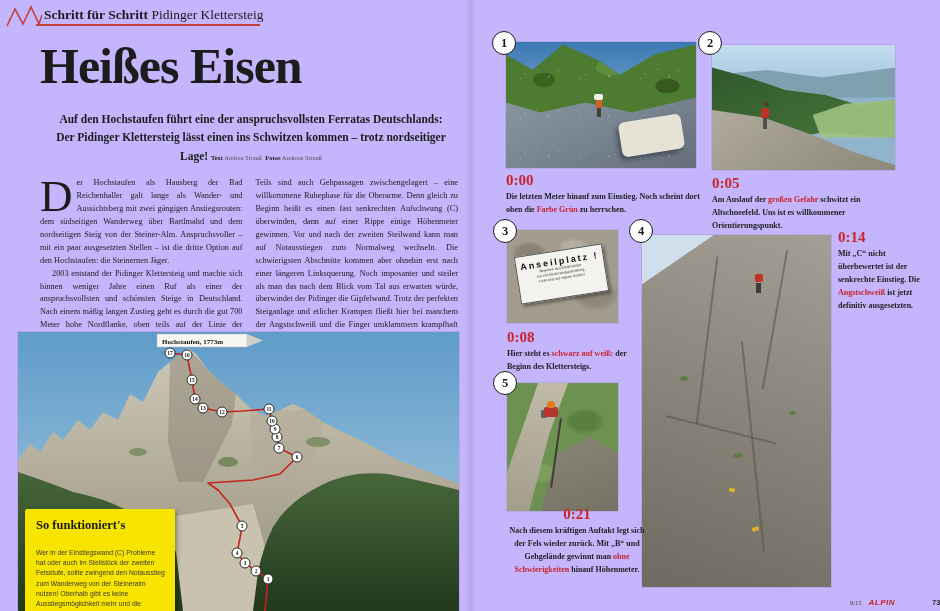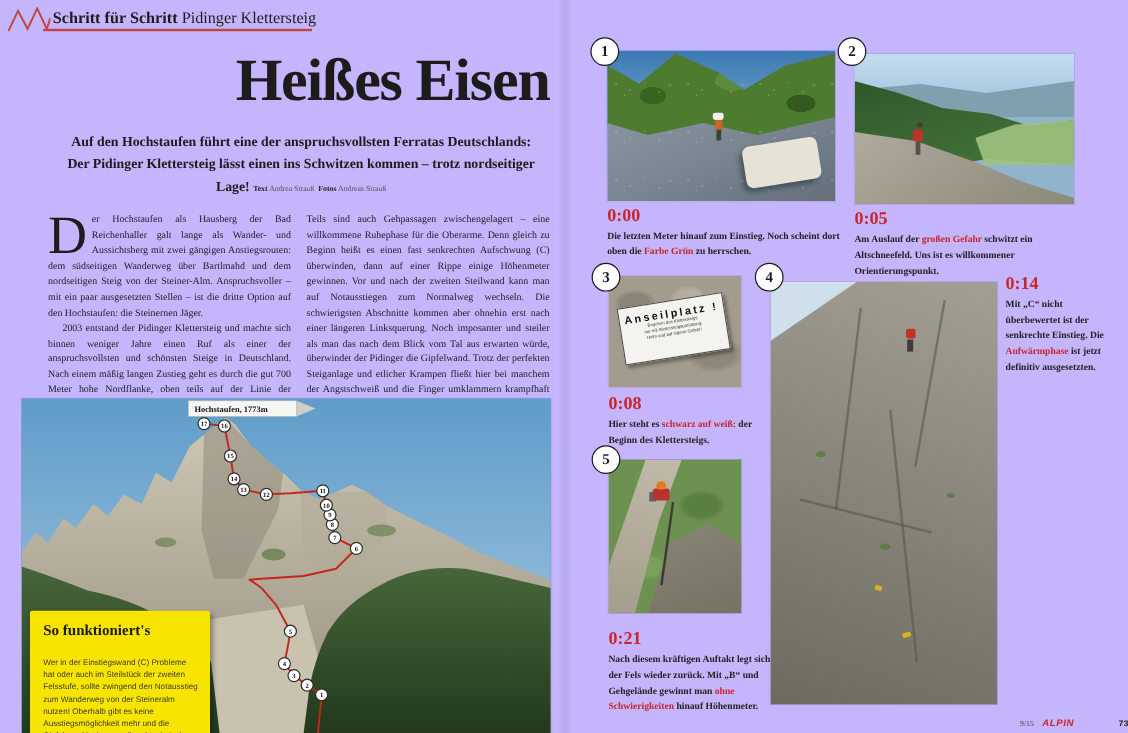--- a/index.html
+++ b/index.html
@@ -7,21 +7,21 @@
           font-family:"Liberation Serif",serif;color:#1c1c1c;}
   .abs{position:absolute;}
 
   
   .zigzag{left:6px;top:3px;width:36px;height:24px;}
   .kicker{left:44px;top:7px;font-size:13.5px;white-space:nowrap;}
   .kicker b{font-weight:700;}
   .kicker-rule{left:36px;top:24px;width:224px;height:1.5px;background:#c0443c;}
 
   
-  .title{left:40px;top:40px;width:418px;text-align:right;font-size:50px;font-weight:700;
+  .title{left:40px;top:40px;width:418px;text-align:left;font-size:50px;font-weight:700;
          letter-spacing:-1px;line-height:1.05;}
   .standfirst{left:55px;top:110px;width:392px;margin:0;text-align:center;font-size:11.5px;
               font-weight:700;line-height:1.6;}
   .byline{font-size:6.5px;font-weight:400;color:#555;white-space:nowrap;}
   .byline b{color:#222;font-weight:700;}
 
   
   .bodycols{left:40px;top:177px;width:418px;display:flex;gap:13px;}
   .bodycols .col{flex:1;font-size:8.3px;line-height:1.56;text-align:justify;}
   .bodycols p{margin:0;}
@@ -334,34 +334,34 @@
     <div class="abs tuft" style="left:20%;top:40%;width:8px;height:5px;"></div>
     <div class="abs tuft" style="left:48%;top:62%;width:9px;height:5px;"></div>
     <div class="abs tuft" style="left:78%;top:50%;width:7px;height:4px;"></div>
     <div class="abs p4-climber-body"></div>
     <div class="abs p4-climber-legs"></div>
     <div class="abs p4-gear1"></div>
     <div class="abs p4-gear2"></div>
   </div>
   <div class="abs" style="left:838px;top:229px;width:95px;">
     <div class="time">0:14</div>
-    <p class="ctext"><span>Mit „C“ nicht überbewertet ist der senkrechte Einstieg. Die </span><span class="red">Aufwärmphase</span><span> ist jetzt definitiv ausgesetzten.</span></p>
+    <p class="ctext"><span>Mit „C“ nicht überbewertet ist der senkrechte Einstieg. Die </span><span class="red">Angstschweiß</span><span> ist jetzt definitiv ausgesetzten.</span></p>
   </div>
 
   <div class="abs stepnum" style="left:493px;top:371px;">5</div>
   <div class="abs photo" style="left:507px;top:383px;width:111px;height:128px;">
     <div class="abs p5-green"></div>
     <div class="abs p5-scree"></div>
     <div class="abs p5-rocks"></div>
     <div class="abs p5-rope"></div>
     <div class="abs p5-pack"></div>
     <div class="abs p5-body"></div>
     <div class="abs p5-helmet"></div>
   </div>
-  <div class="abs" style="left:507px;top:525px;width:140px;">
+  <div class="abs" style="left:507px;top:506px;width:140px;text-align:center;">
     <div class="time">0:21</div>
     <p class="ctext"><span>Nach diesem kräftigen Auftakt legt sich der Fels wieder zurück. Mit „B“ und Gehgelände gewinnt man </span><span class="red">ohne Schwierigkeiten</span><span> hinauf Höhenmeter.</span></p>
   </div>
 
   <div class="abs footer">
     <span>9/15</span>
     <span class="mag">ALPIN</span>
     <span class="pg">73</span>
   </div>
 

